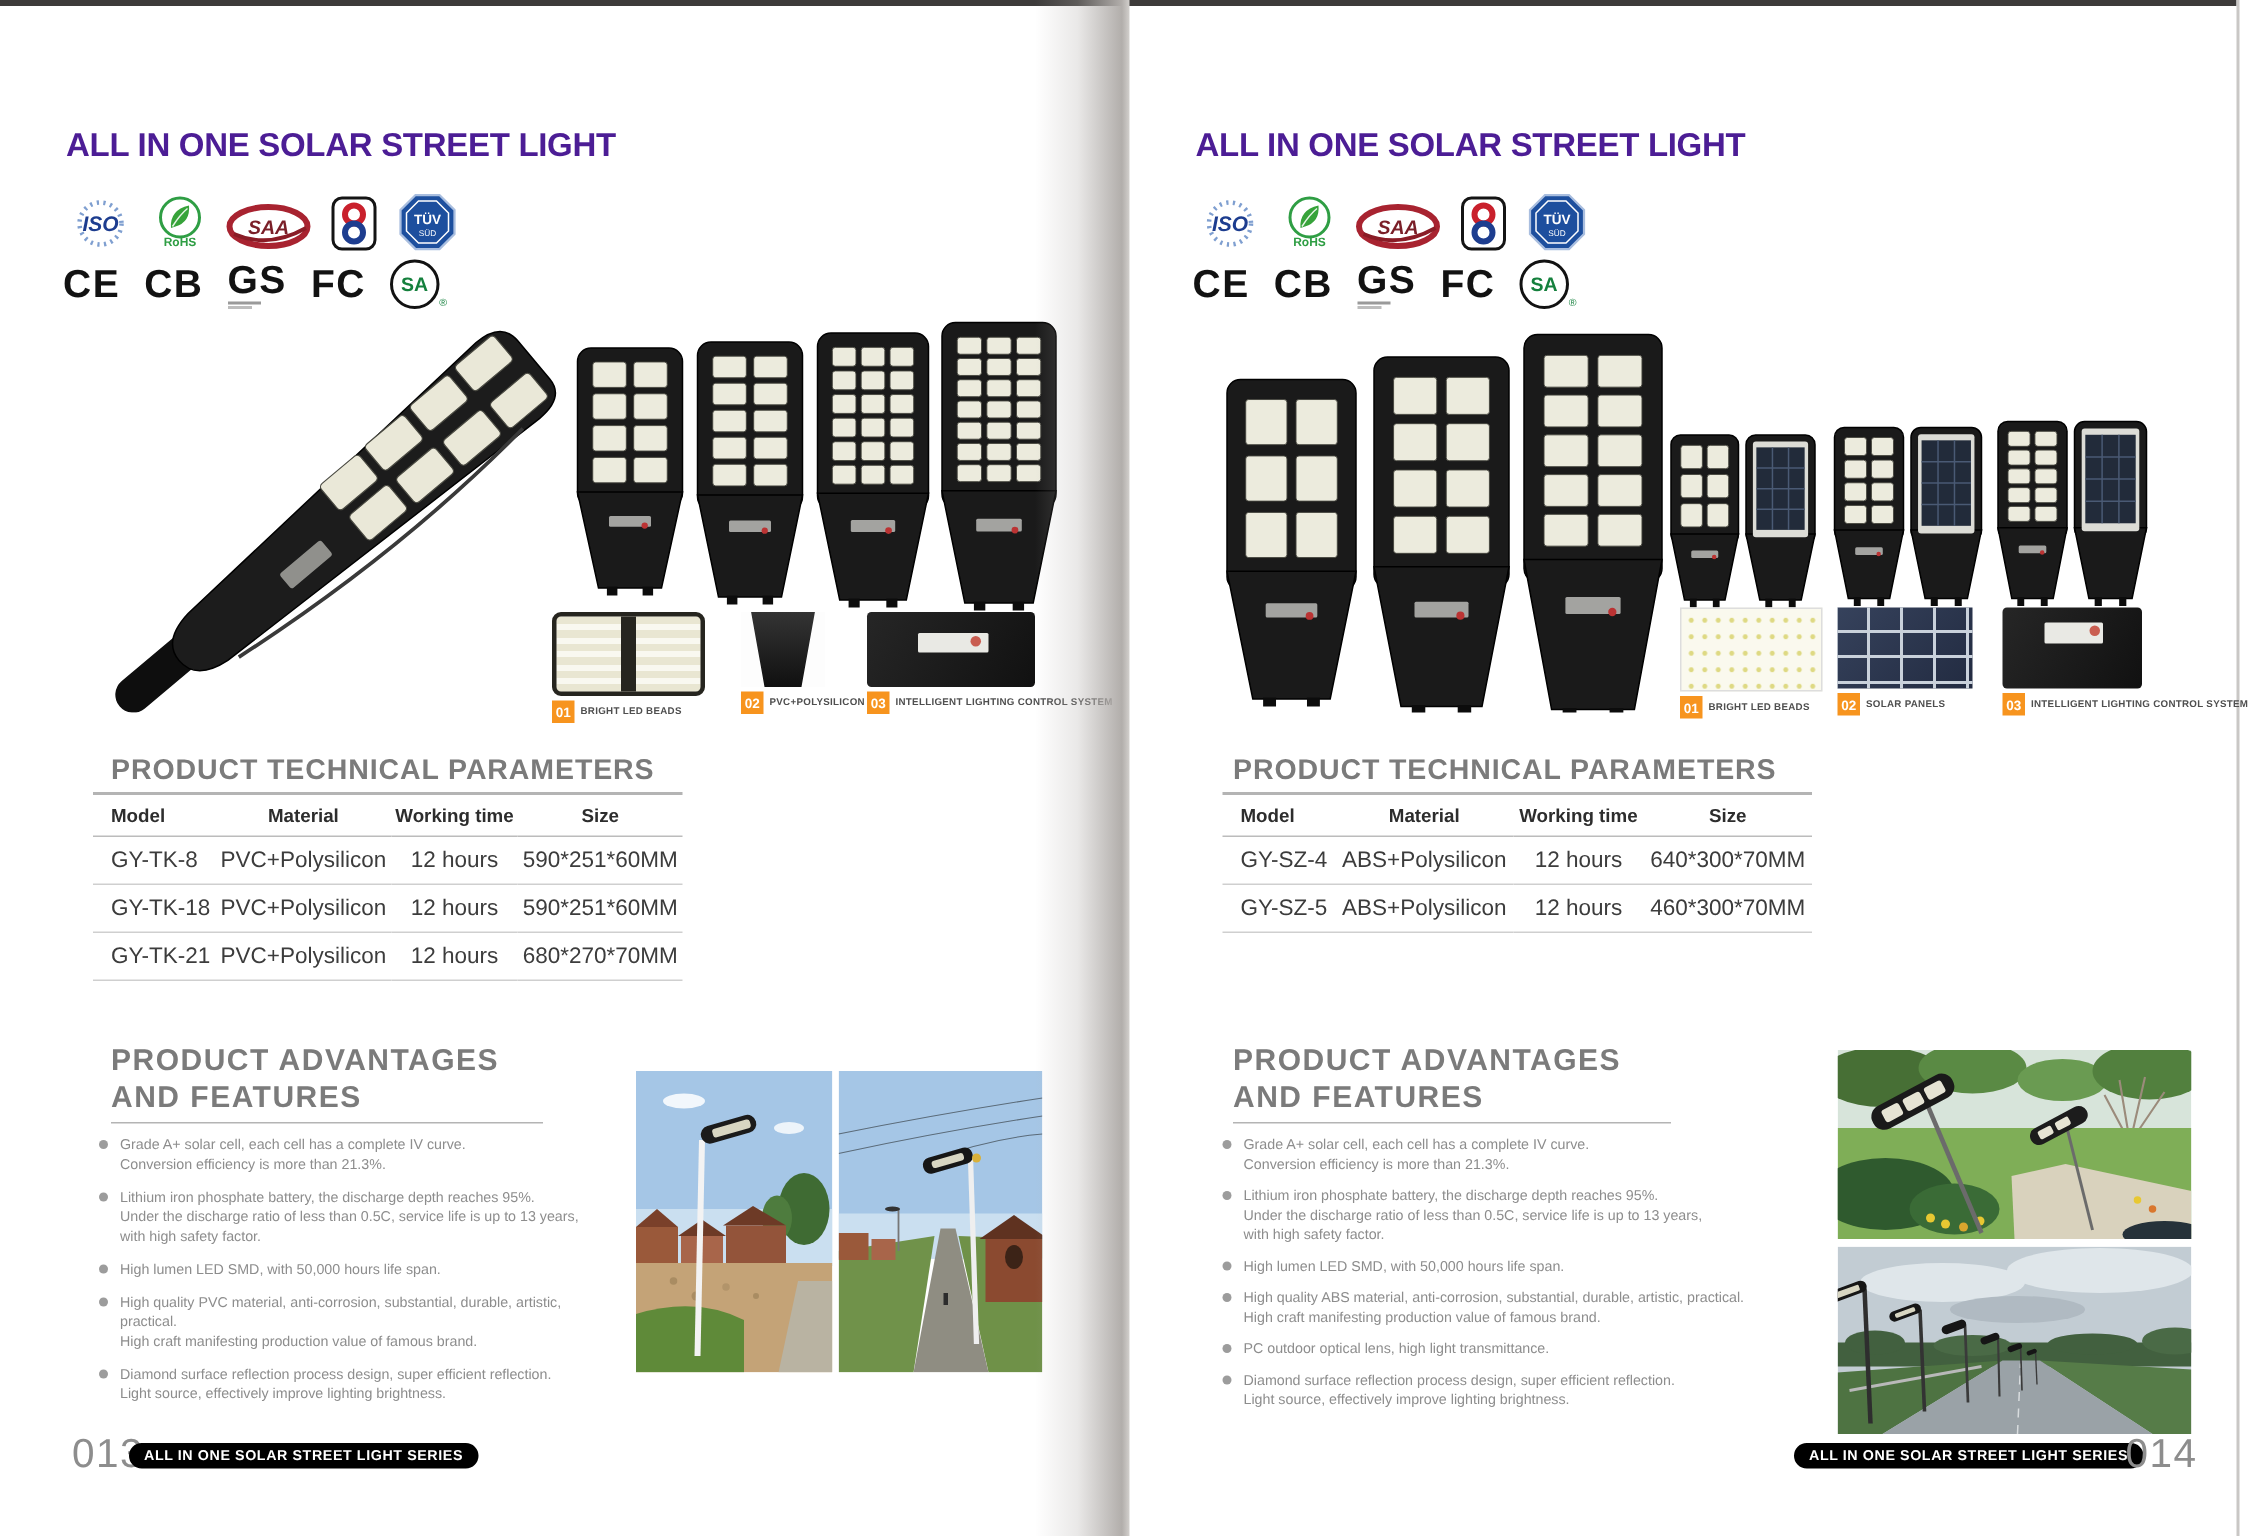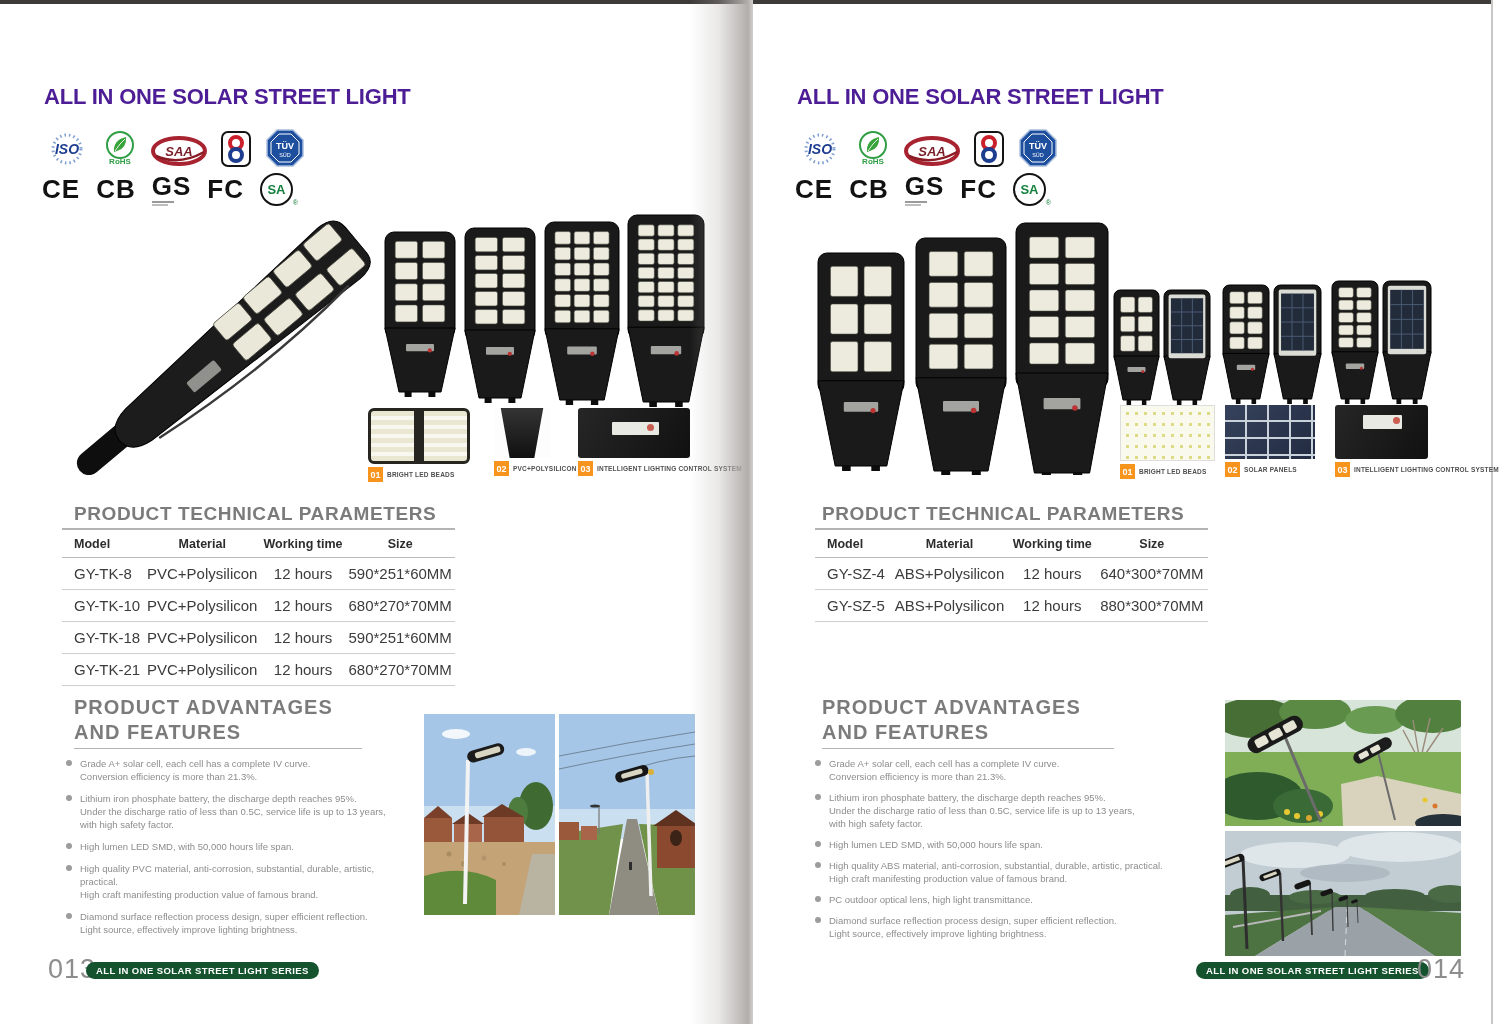--- a/index.html
+++ b/index.html
@@ -59,21 +59,21 @@
   .thumb-ctrl .dot{position:absolute;left:62%;top:32%;width:7px;height:7px;border-radius:50%;background:#c0392b;opacity:.8}
   .thumb-led-r{height:54px;border:1px solid #ddd;
      background:radial-gradient(circle,#ded983 1.4px,rgba(0,0,0,0) 1.9px) 2px 2px/9px 11px,#faf9ee}
   .thumb-solar{height:54px;background:
      repeating-linear-gradient(90deg,rgba(0,0,0,0) 0 20px,#c9d1db 20px 22px),
      repeating-linear-gradient(180deg,rgba(0,0,0,0) 0 15px,#c9d1db 15px 17px),
      linear-gradient(135deg,#36425c,#222b41)}
 
   .photo{position:absolute;overflow:hidden}
   .pagenum{position:absolute;font-size:27px;color:#8d8d8d;letter-spacing:1px}
-  .series-pill{position:absolute;height:17px;background:#14532d;border-radius:9px;color:#fff;font-size:9.5px;
+  .series-pill{position:absolute;height:17px;background:#000000;border-radius:9px;color:#fff;font-size:9.5px;
         font-weight:bold;display:flex;align-items:center;padding:0 10px;letter-spacing:.4px;white-space:nowrap}
   svg{display:block}
 </style>
 </head>
 <body>
 
 <div class="top-edge"></div>
 <div class="right-edge"></div>
 
 <div class="page page-left">
@@ -270,26 +270,20 @@
     </tr>
       </thead>
     <tbody>
       <tr>
         <td>GY-TK-8</td>
           <td>PVC+Polysilicon</td>
         <td>12 hours</td>
           <td>590*251*60MM</td>
         </tr>
       <tr>
-        <td>GY-TK-10</td>
-          <td>PVC+Polysilicon</td>
-        <td>12 hours</td>
-          <td>680*270*70MM</td>
-        </tr>
-      <tr>
         <td>GY-TK-18</td>
           <td>PVC+Polysilicon</td>
         <td>12 hours</td>
           <td>590*251*60MM</td>
         </tr>
       <tr>
         <td>GY-TK-21</td>
           <td>PVC+Polysilicon</td>
         <td>12 hours</td>
           <td>680*270*70MM</td>
@@ -600,21 +594,21 @@
       <tr>
         <td>GY-SZ-4</td>
           <td>ABS+Polysilicon</td>
         <td>12 hours</td>
           <td>640*300*70MM</td>
         </tr>
       <tr>
         <td>GY-SZ-5</td>
           <td>ABS+Polysilicon</td>
         <td>12 hours</td>
-          <td>880*300*70MM</td>
+          <td>460*300*70MM</td>
         </tr>
     </tbody>
   </table>
 
   <div class="adv-h" style="left:69px">PRODUCT ADVANTAGES
 AND FEATURES</div>
   <div class="adv-rule" style="left:69px;width:292px"></div>
   <div class="features" style="left:62px">
     <div class="feat">
         <span class="dot"></span>

